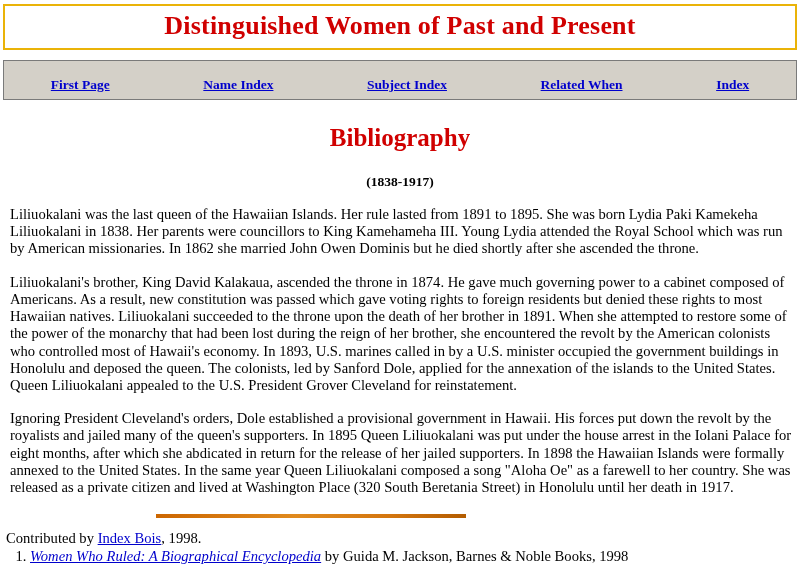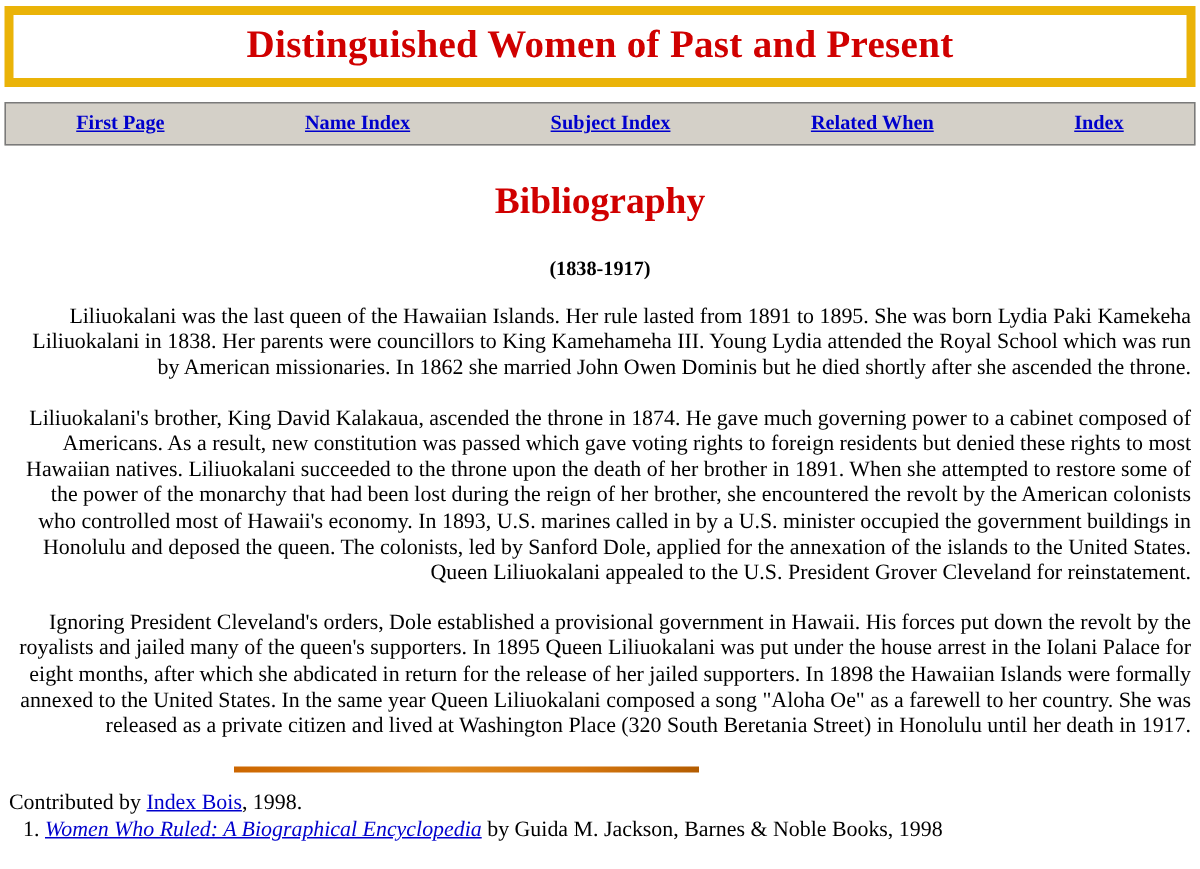--- a/index.html
+++ b/index.html
@@ -14,39 +14,39 @@
     font-size: 14.5px;
     color: #000000;
     overflow: hidden;
   }
   .page {
     width: 800px;
     box-sizing: border-box;
   }
   
   .title-banner {
-    border: 6px solid #eab308;
+    border: 2px solid #eab308;
     margin: 4px 3px 0 3px;
     padding: 5px 0 7px 0;
     text-align: center;
     background: #ffffff;
   }
   .site-title {
     color: #d00000;
     font-size: 26px;
     font-weight: bold;
     font-family: "Liberation Serif", "DejaVu Serif", serif;
     letter-spacing: 0.2px;
   }
   
   .navbar {
     background: #d4d0c8;
     border: 1px solid #7a7a7a;
     margin: 10px 3px 0 3px;
-    padding: 5px 0 6px 0;
+    padding: 16px 0 6px 0;
     display: flex;
     justify-content: space-around;
     align-items: center;
   }
   .navbar a {
     color: #0000cc;
     text-decoration: underline;
     font-weight: bold;
     font-size: 13.5px;
     font-family: "Liberation Serif", "DejaVu Serif", serif;
@@ -64,21 +64,21 @@
     font-family: "Liberation Serif", "DejaVu Serif", serif;
   }
   .dates {
     text-align: center;
     font-weight: bold;
     font-size: 13.5px;
     margin: 22px 0 0 0;
   }
   p.body-text {
     margin: 16px 0 0 4px;
-    text-align: right;
+    text-align: left;
     line-height: 1.18;
     font-size: 14.6px;
   }
   .divider-wrap {
     margin: 18px 0 0 0;
     padding-left: 150px;
   }
   .divider {
     height: 4px;
     width: 310px;

